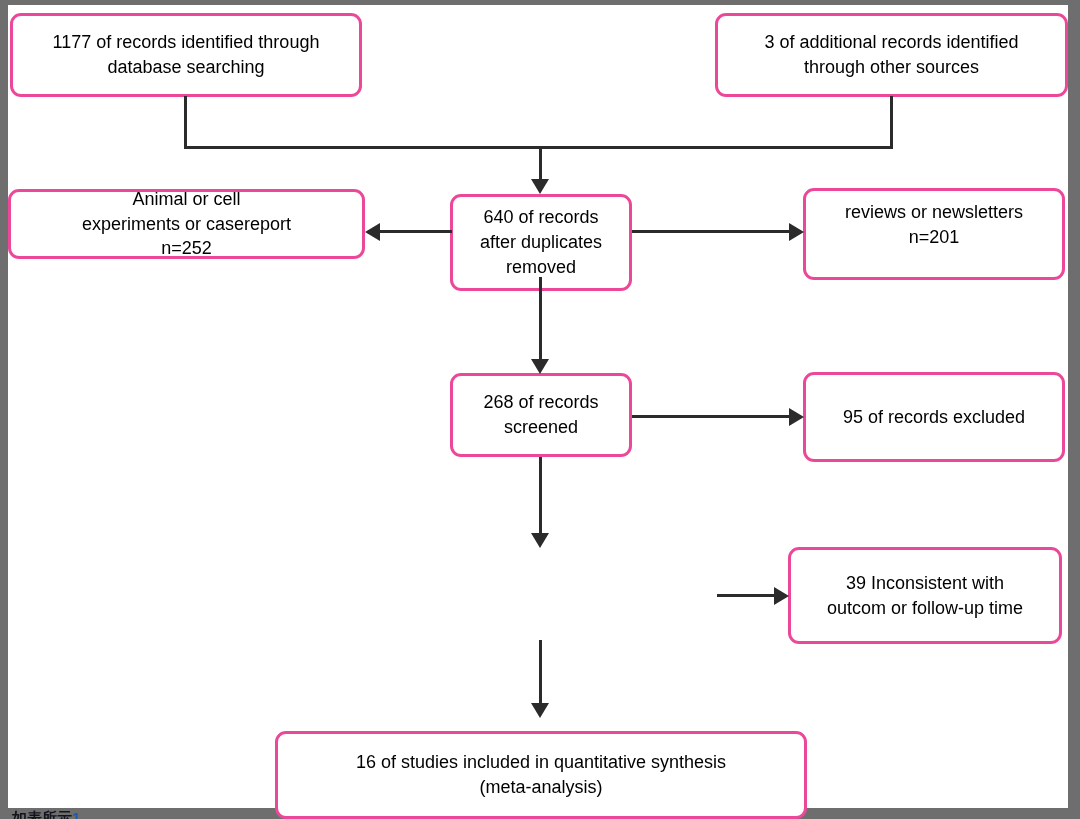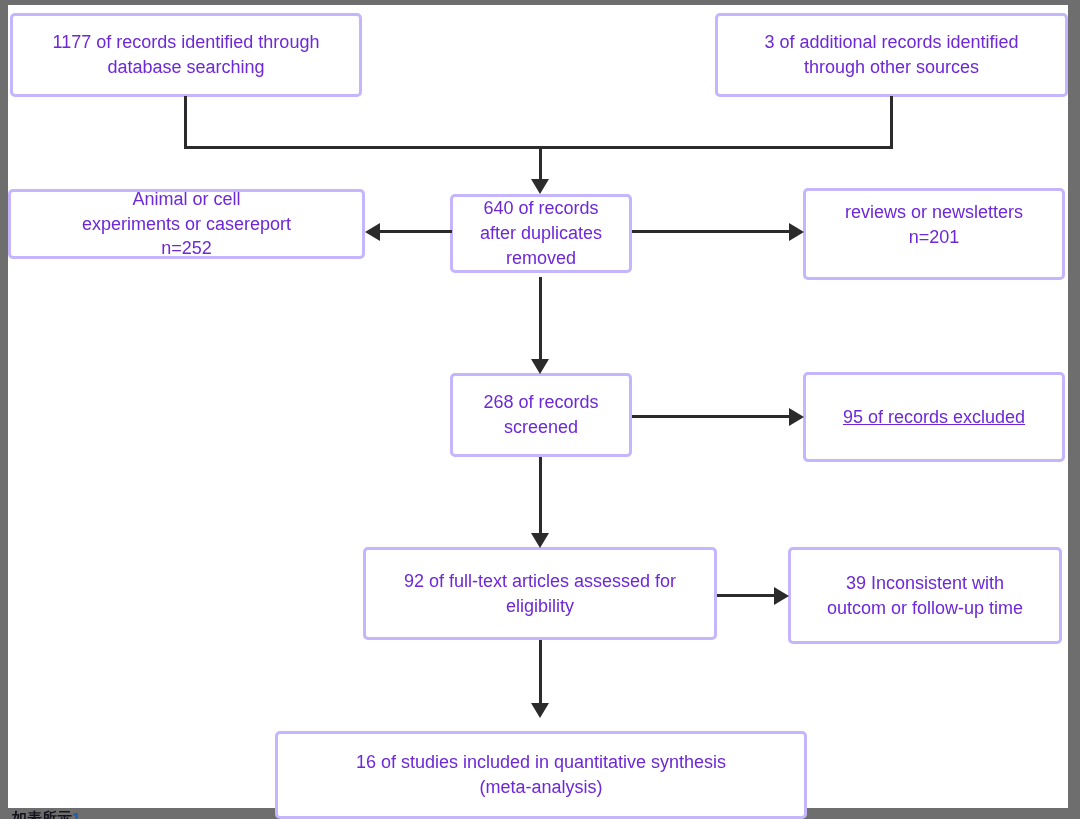--- a/index.html
+++ b/index.html
@@ -14,24 +14,24 @@
   }
   #canvas {
     position: absolute;
     left: 8px; top: 5px;
     width: 1060px; height: 803px;
     background: #ffffff;
   }
   .node {
     position: absolute;
     box-sizing: border-box;
-    border: 3px solid #c4b5fd;
-    border-radius: 5px;
+    border: 3px solid #ec4899;
+    border-radius: 11px;
     background: #ffffff;
-    color: #6d28d9;
+    color: #000000;
     font-size: 18px;
     line-height: 1.38;
     text-align: center;
     white-space: pre-line;
     display: flex;
     align-items: center;
     justify-content: center;
     padding: 2px 8px;
   }
   .node.top-align { align-items: flex-start; padding-top: 9px; }
@@ -74,32 +74,30 @@
   <div id="canvas">
 
     <div class="node" style="left:2px;  top:8px;  width:352px; height:84px;">1177 of records identified through
 database searching</div>
     <div class="node" style="left:707px; top:8px;  width:353px; height:84px;">3 of additional records identified
 through other sources</div>
 
     <div class="node" style="left:0px;   top:184px; width:357px; height:70px;">Animal or cell
 experiments or casereport
 n=252</div>
-    <div class="node" style="left:442px; top:189px; width:182px; height:79px;">640 of records
+    <div class="node" style="left:442px; top:189px; width:182px; height:97px;">640 of records
 after duplicates
 removed</div>
     <div class="node top-align" style="left:795px; top:183px; width:262px; height:92px;">reviews or newsletters
 n=201</div>
 
     <div class="node" style="left:442px; top:368px; width:182px; height:84px;">268 of records
 screened</div>
-    <div class="node" style="left:795px; top:367px; width:262px; height:90px;text-decoration:underline;">95 of records excluded</div>
+    <div class="node" style="left:795px; top:367px; width:262px; height:90px;">95 of records excluded</div>
 
-    <div class="node" style="left:355px; top:542px; width:354px; height:93px;">92 of full-text articles assessed for
-eligibility</div>
     <div class="node" style="left:780px; top:542px; width:274px; height:97px;">39 Inconsistent with
 outcom or follow-up time</div>
 
     <div class="node" style="left:267px; top:712px; width:532px; height:88px;margin-top:14px;">16 of studies included in quantitative synthesis
 (meta-analysis)</div>
 
     <div class="vline" style="left:176px; top:91px;  height:53px;"></div>
     <div class="vline" style="left:882px; top:91px;  height:53px;"></div>
     <div class="hline" style="left:176px; top:141px; width:709px;"></div>
     <div class="vline" style="left:531px; top:141px; height:34px;"></div>

